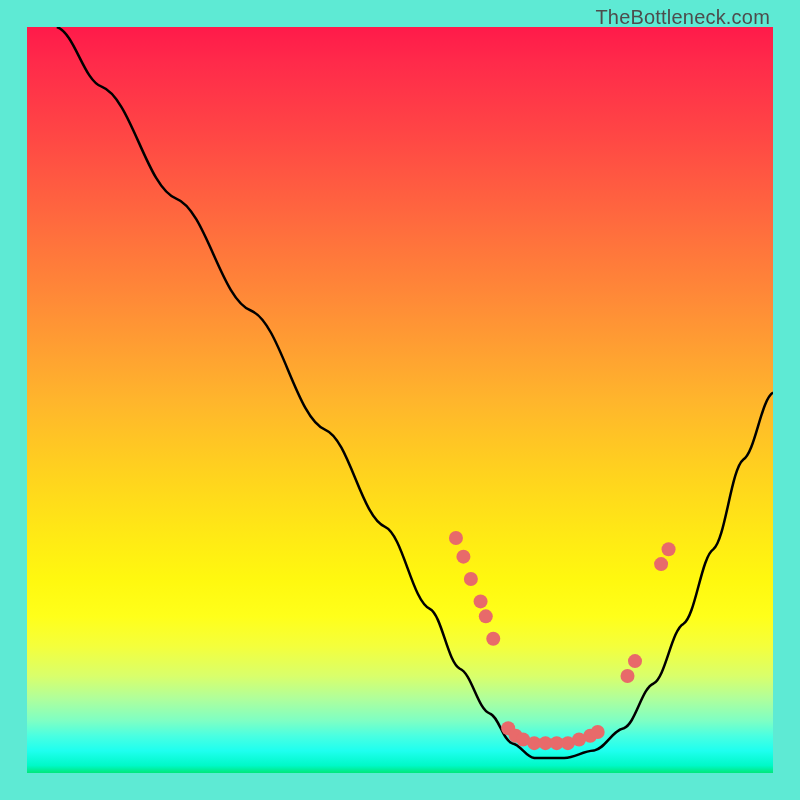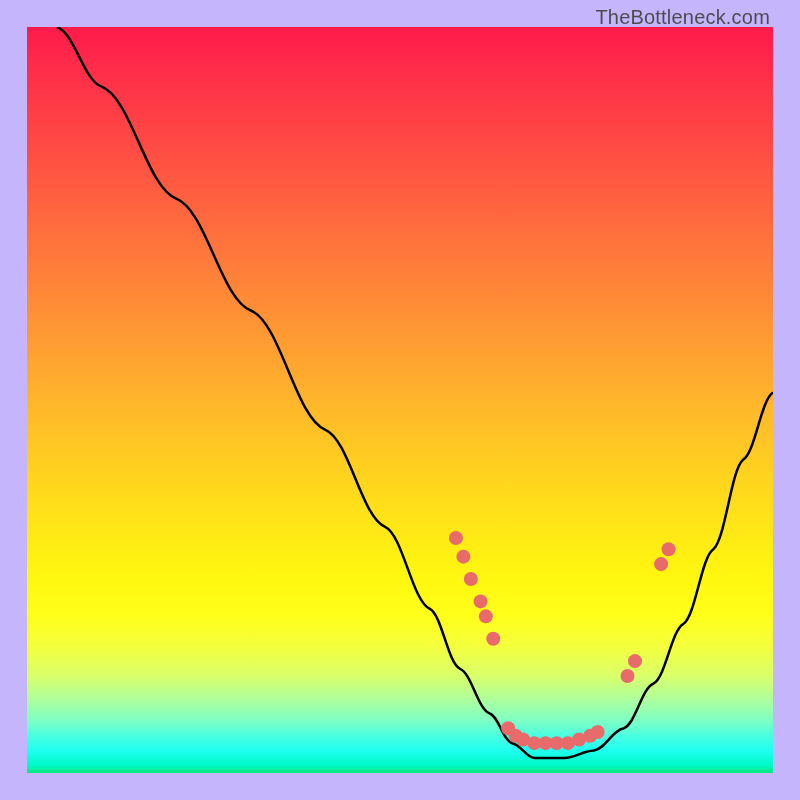--- a/index.html
+++ b/index.html
@@ -10,21 +10,21 @@
     background: #000;
     position: relative;
     font-family: Arial, sans-serif;
   }
   .frame {
     position: absolute;
     top: 0;
     left: 0;
     width: 800px;
     height: 800px;
-    background: #c4b5fd;
+    background: #5eead4;
   }
   .plot-area {
     position: absolute;
     top: 27px;
     left: 27px;
     width: 746px;
     height: 746px;
     overflow: hidden;
   }
   .gradient-bg {

